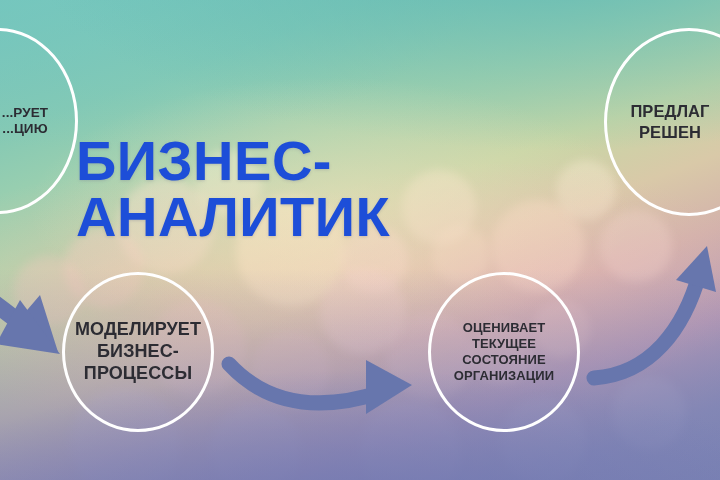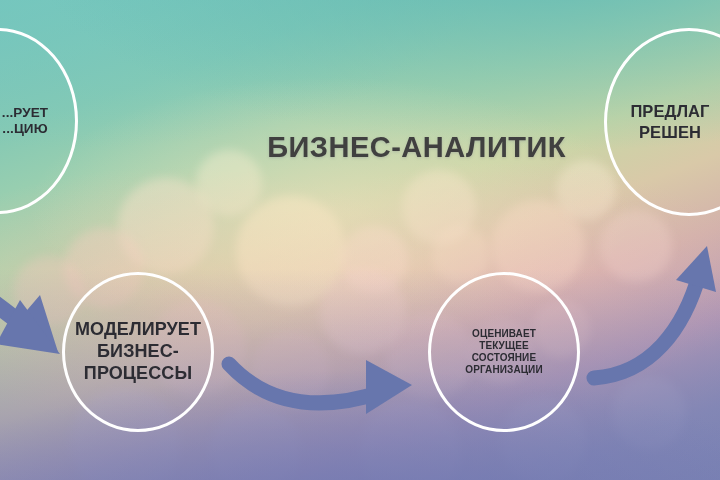--- a/index.html
+++ b/index.html
@@ -103,34 +103,34 @@
   #node-model {
     left: 62px; top: 272px;
     width: 152px; height: 160px;
   }
   #node-model .node-label { font-size: 18px; }
 
   #node-assess {
     left: 428px; top: 272px;
     width: 152px; height: 160px;
   }
-  #node-assess .node-label { font-size: 10px; }
+  #node-assess .node-label { font-size: 13px; }
 
   
   #title {
     position: absolute;
     left: 76px;
     top: 133px;
     width: 490px;
-    color: #404040;
-    font-size: 29px;
+    color: #1d4ed8;
+    font-size: 56px;
     font-weight: bold;
     letter-spacing: 0.5px;
     line-height: 1;
-    text-align: right;
+    text-align: left;
     text-shadow: 0 1px 3px rgba(120,120,140,0.30);
   }
 
   
   #arrows {
     position: absolute;
     inset: 0;
     pointer-events: none;
   }
 </style>

